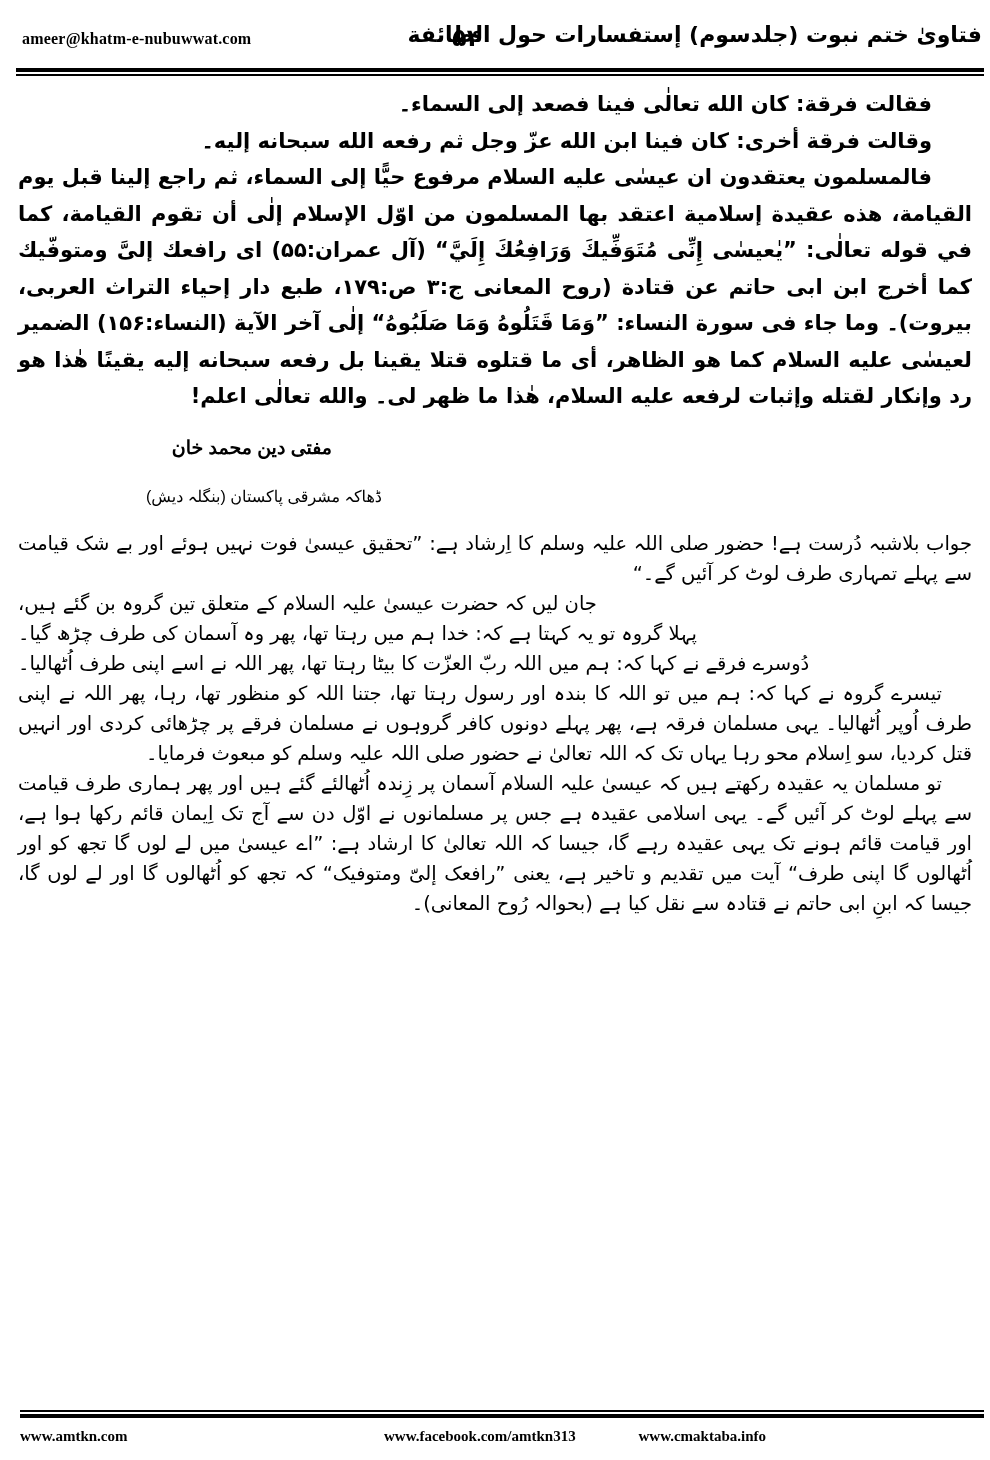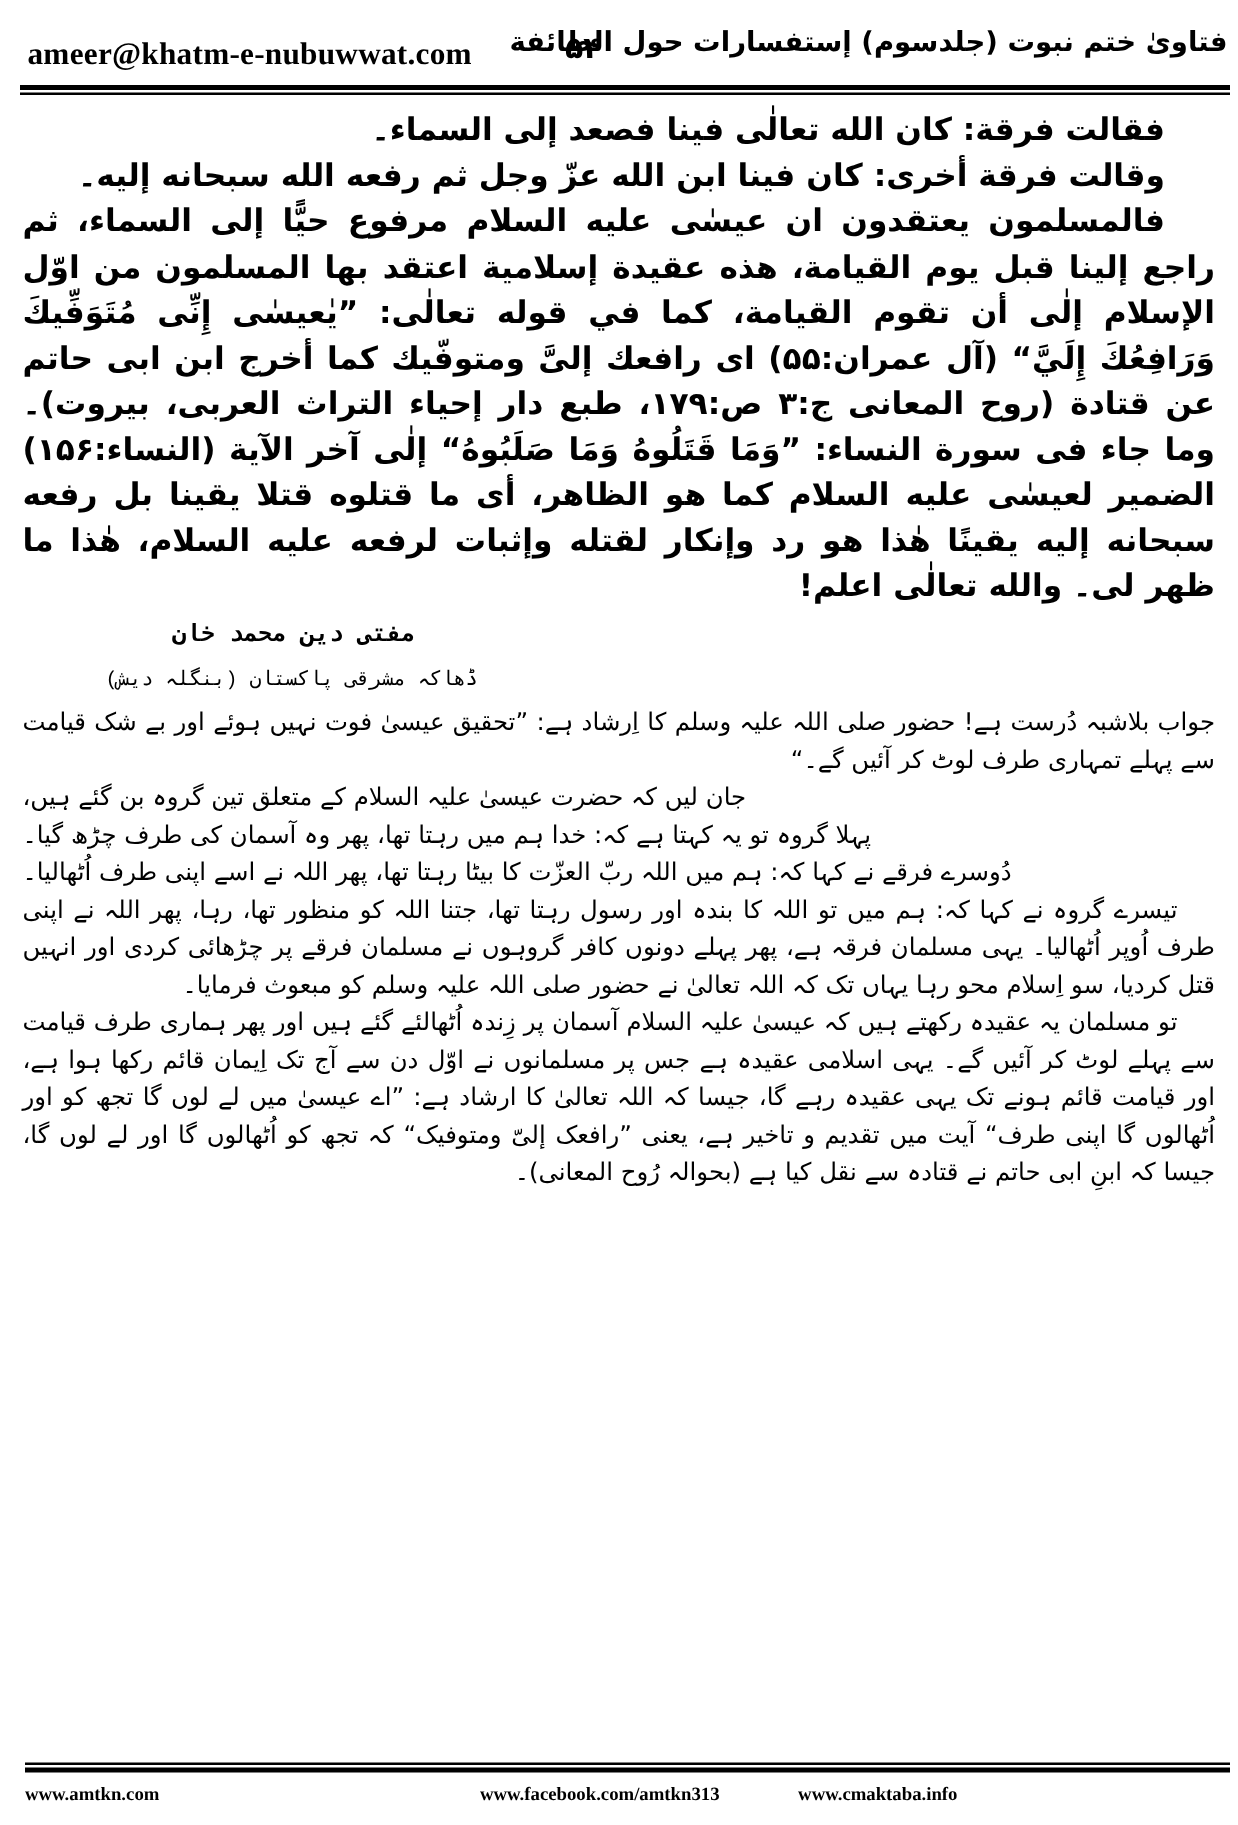--- a/index.html
+++ b/index.html
@@ -6,21 +6,21 @@
   body {
     width: 990px; height: 1460px; position: relative; overflow: hidden;
     color: #000000;
     font-family: "DejaVu Sans", sans-serif;
   }
   .header {
     position: absolute; left: 0; top: 0; width: 990px; height: 70px;
   }
   .header-email {
     position: absolute; left: 22px; top: 30px;
-    font-family: "Liberation Serif", serif; font-weight: bold; font-size: 25px;
+    font-family: "Liberation Serif", serif; font-weight: bold; font-size: 16px;
     letter-spacing: 0.2px;
   }
   .header-page {
     position: absolute; left: 452px; top: 24px;
     font-family: "DejaVu Sans", sans-serif; font-weight: bold; font-size: 24px;
   }
   .header-title {
     position: absolute; right: 8px; top: 22px; direction: rtl;
     font-family: "DejaVu Sans", sans-serif; font-weight: bold; font-size: 22px;
     white-space: nowrap;
@@ -29,26 +29,26 @@
   .rule-top-thin  { position: absolute; left: 16px; right: 6px; top: 74px; height: 2px; background:#000; }
   .rule-bot-thin  { position: absolute; left: 20px; right: 6px; top: 1410px; height: 2px; background:#000; }
   .rule-bot-thick { position: absolute; left: 20px; right: 6px; top: 1414px; height: 4px; background:#000; }
 
   .content {
     position: absolute; left: 18px; right: 18px; top: 86px;
     direction: rtl; text-align: justify;
   }
   .ar {
     font-family: "DejaVu Sans", sans-serif; font-weight: bold;
-    font-size: 25px; line-height: 36.5px; margin: 0;
+    font-size: 21px; line-height: 36.5px; margin: 0;
   }
   .ar.indent { text-indent: 40px; }
   .ar.last-justify { text-align: right; }
   .sign {
-    font-family: Liberation Mono, monospace; margin: 3px;
+    font-family: Liberation Sans, sans-serif; margin: 16px;
     direction: rtl; text-align: right;
   }
   .sign-name { font-weight: bold; font-size: 19px; line-height: 34px; margin-right: 640px; }
   .sign-place { font-size: 16px; line-height: 32px; margin-right: 590px; }
   .ur {
     font-family: "DejaVu Sans", sans-serif; font-size: 19.5px;
     line-height: 30px; margin: 0;
   }
   .ur.indent { text-indent: 30px; }
   .ur.right { text-align: left; }

